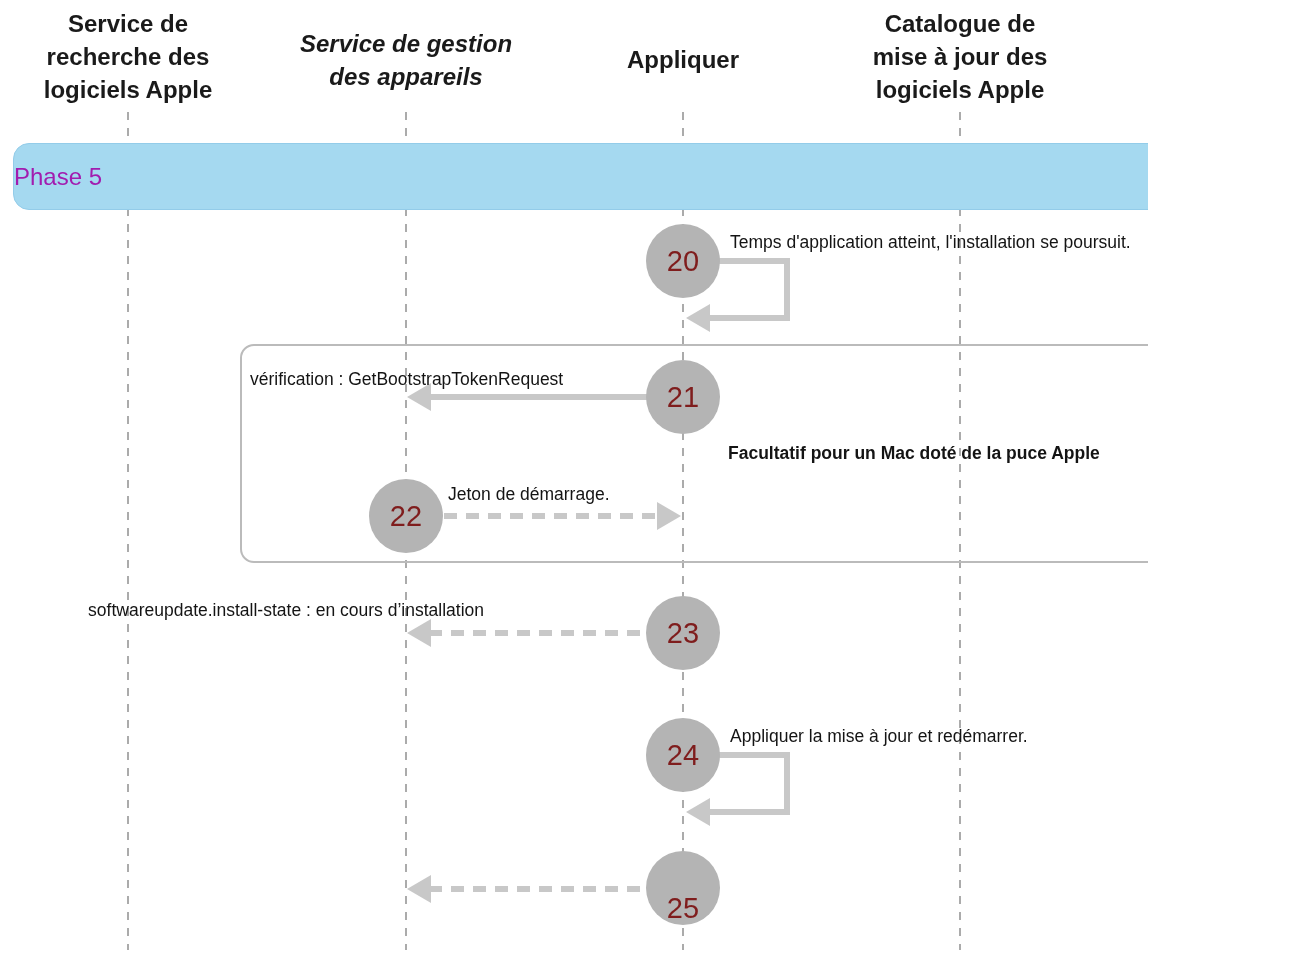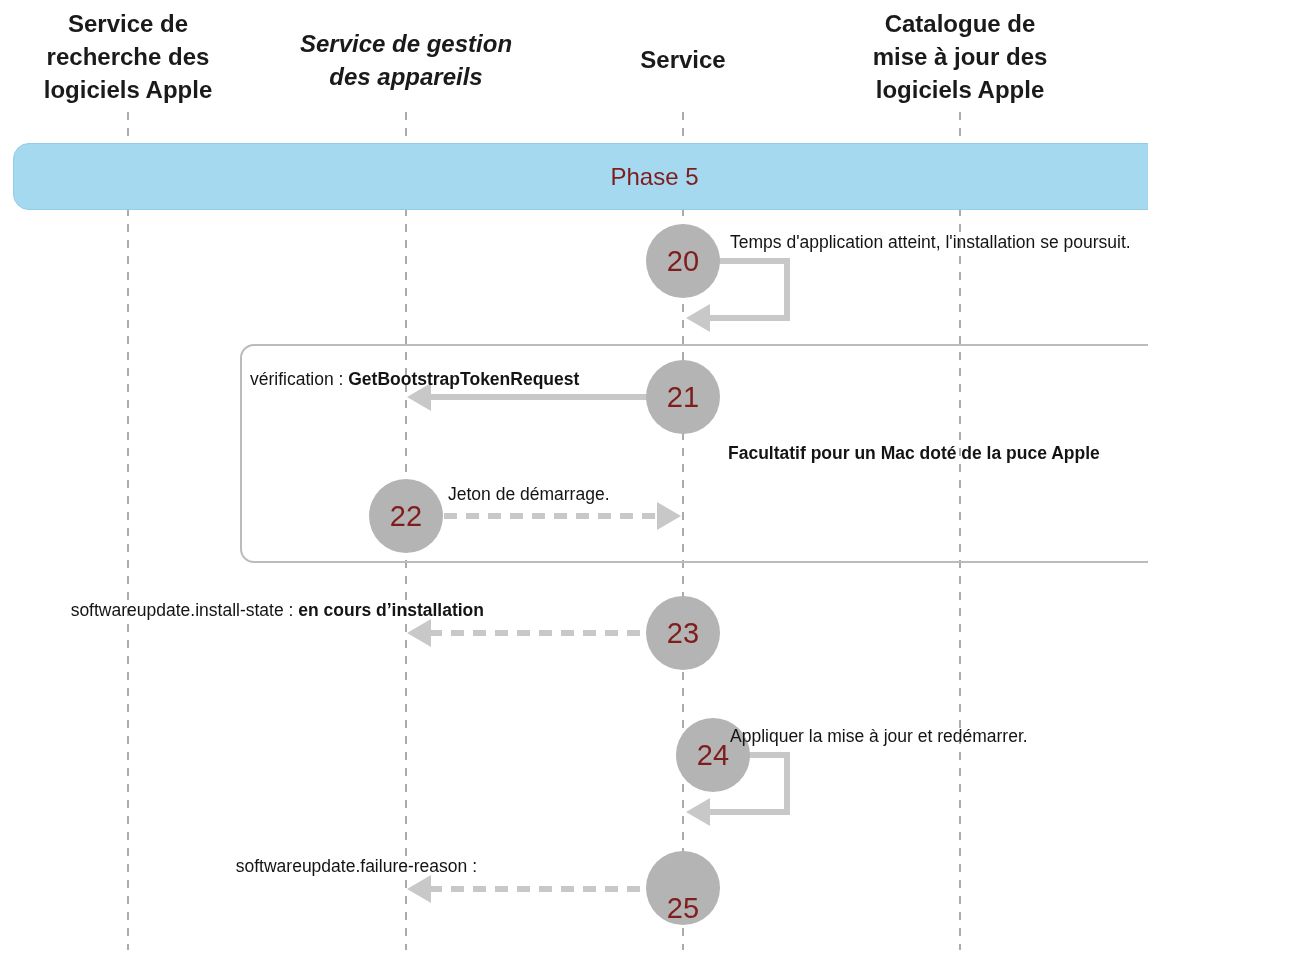--- a/index.html
+++ b/index.html
@@ -14,66 +14,66 @@
     background:repeating-linear-gradient(180deg,var(--lifeline) 0 8px,transparent 8px 16px);}
   .ll-1{left:127px;} .ll-2{left:405px;} .ll-3{left:682px;} .ll-4{left:959px;} .ll-5{left:1236px;}
 
   .actor{position:absolute;width:280px;text-align:center;font-size:24px;font-weight:600;
     line-height:33px;white-space:pre-line;color:#1a1a1a;}
   .ac-1{left:-12px;top:7px;} .ac-2{left:266px;top:27px;font-style:italic;} .ac-3{left:543px;top:43px;}
   .ac-4{left:820px;top:7px;} .ac-5{left:1097px;top:43px;}
 
   .banner{position:absolute;left:13px;top:143px;width:1283px;height:67px;
     background:var(--banner-bg);border:1px solid #93CCE9;border-radius:16px;
-    display:flex;align-items:center;justify-content:center;
-    font-size:24px;color:#7f1d1d;}
+    display:flex;align-items:center;justify-content:flex-start;
+    font-size:24px;color:#a21caf;}
 
   .groupbox{position:absolute;left:240px;top:344px;width:933px;height:219px;
     border:2px solid var(--box-border);border-radius:14px;background:transparent;}
 
   .circle{position:absolute;width:74px;height:74px;border-radius:50%;
     background:var(--circle-bg);display:flex;align-items:center;justify-content:center;
     font-size:29px;color:#7f1d1d;}
   .c20{left:646px;top:224px;} .c21{left:646px;top:360px;} .c22{left:369px;top:479px;}
-  .c23{left:646px;top:596px;} .c24{left:676px;top:718px;} .c25{left:646px;top:851px;align-items:flex-end;}
+  .c23{left:646px;top:596px;} .c24{left:646px;top:718px;} .c25{left:646px;top:851px;align-items:flex-end;}
 
   .hline{position:absolute;height:6px;background:var(--arrow);}
   .vline{position:absolute;width:6px;background:var(--arrow);}
   .dline{position:absolute;height:6px;
     background:repeating-linear-gradient(90deg,var(--arrow) 0 13px,transparent 13px 22px);}
   .head-left{position:absolute;width:0;height:0;
     border-top:14px solid transparent;border-bottom:14px solid transparent;
     border-right:24px solid var(--arrow);}
   .head-right{position:absolute;width:0;height:0;
     border-top:14px solid transparent;border-bottom:14px solid transparent;
     border-left:24px solid var(--arrow);}
 
   .msg{position:absolute;font-size:17.5px;white-space:nowrap;color:var(--text);}
-  .semibold{font-weight:700;text-align:center;}
+  .semibold{font-weight:400;text-align:center;}
   .m20{left:730px;top:232px;} .m21{left:250px;top:369px;} .note{left:728px;top:443px;font-weight:700;}
   .m22{left:448px;top:484px;} .m23{right:664px;top:600px;} .m24{left:730px;top:726px;}
   .m25{right:671px;top:856px;}
 </style>
 </head>
 <body>
 
 <div class="stage">
 
   <div class="lifeline ll-1"></div>
   <div class="lifeline ll-2"></div>
   <div class="lifeline ll-3"></div>
   <div class="lifeline ll-4"></div>
   <div class="lifeline ll-5"></div>
 
   <div class="actor ac-1">Service de
 recherche des
 logiciels Apple</div>
   <div class="actor ac-2">Service de gestion
 des appareils</div>
-  <div class="actor ac-3">Service</div>
+  <div class="actor ac-3">Appliquer</div>
   <div class="actor ac-4">Catalogue de
 mise à jour des
 logiciels Apple</div>
   <div class="actor ac-5">Utilisateur</div>
 
   <div class="banner">
     <span>Phase 5</span>
   </div>
 
   <div class="groupbox"></div>
@@ -124,15 +124,14 @@
   <div class="msg m21"><span>vérification : </span><span class="semibold">GetBootstrapTokenRequest</span></div>
 
   <div class="msg note">Facultatif pour un Mac doté de la puce Apple</div>
 
   <div class="msg m22">Jeton de démarrage.</div>
 
   <div class="msg m24">Appliquer la mise à jour et redémarrer.</div>
 
   <div class="msg m23"><span>softwareupdate.install-state : </span><span class="semibold">en cours d’installation</span></div>
 
-  <div class="msg m25">softwareupdate.failure-reason :</div>
 
 </div>
 
 </body></html>

